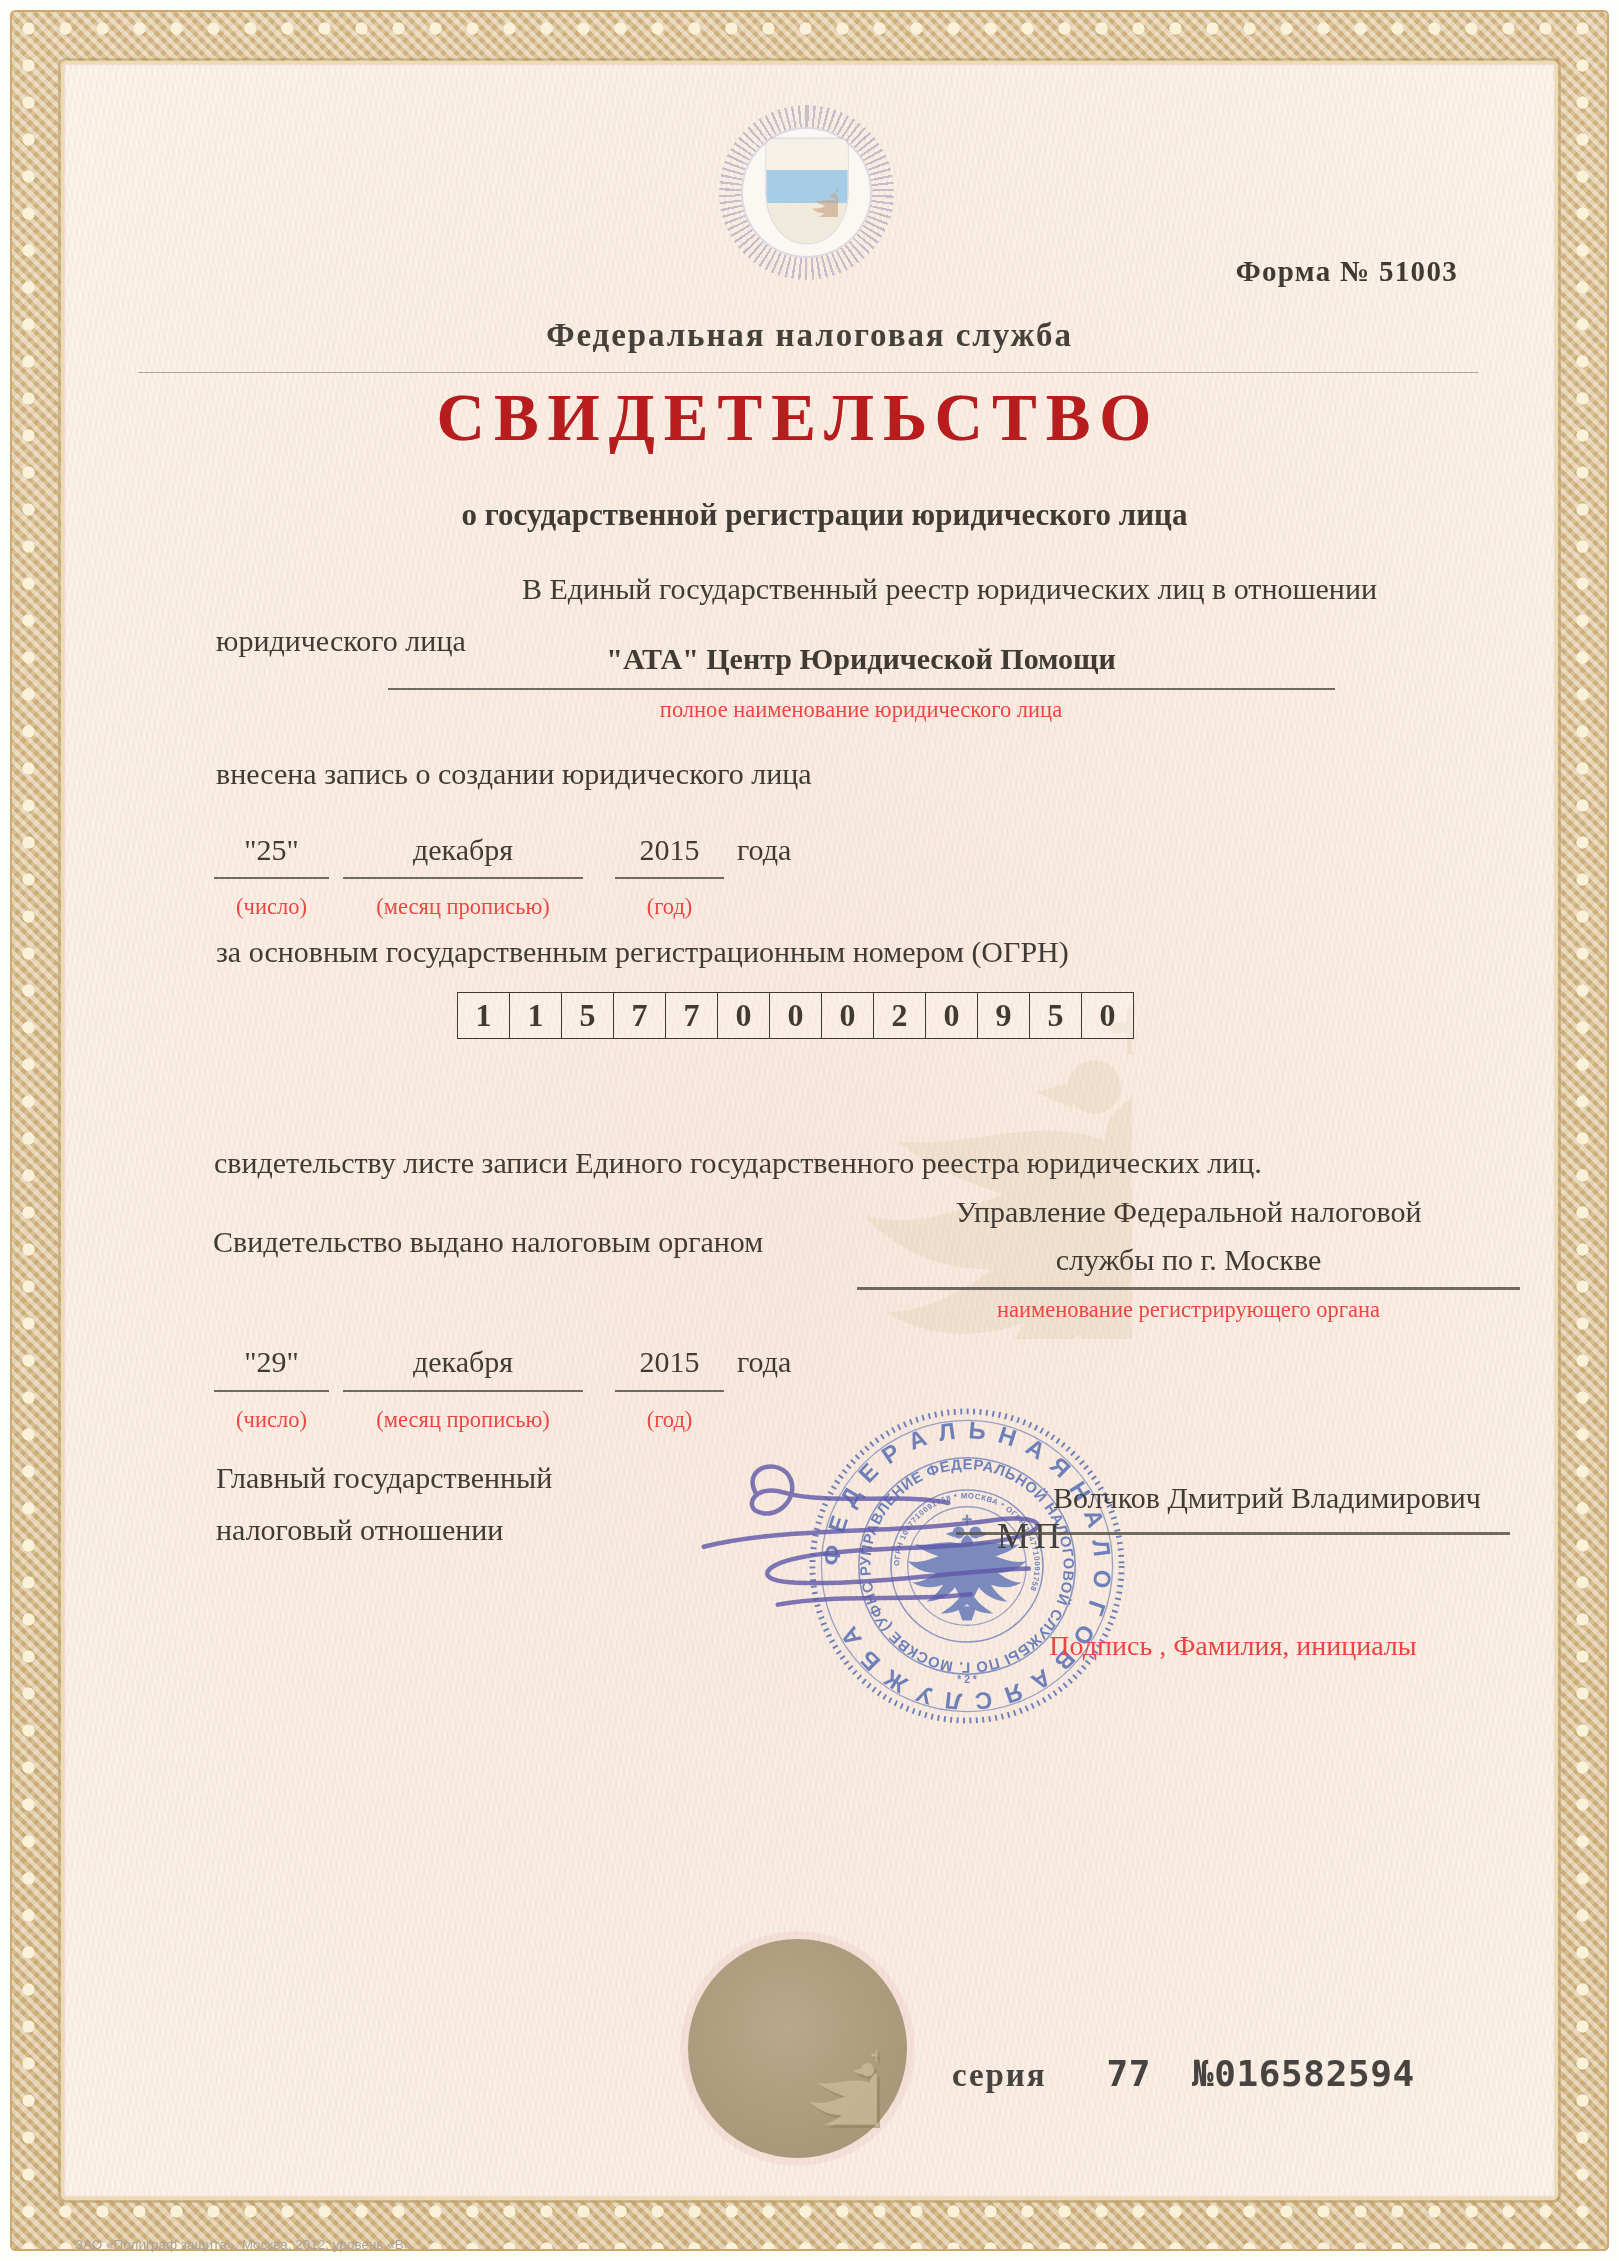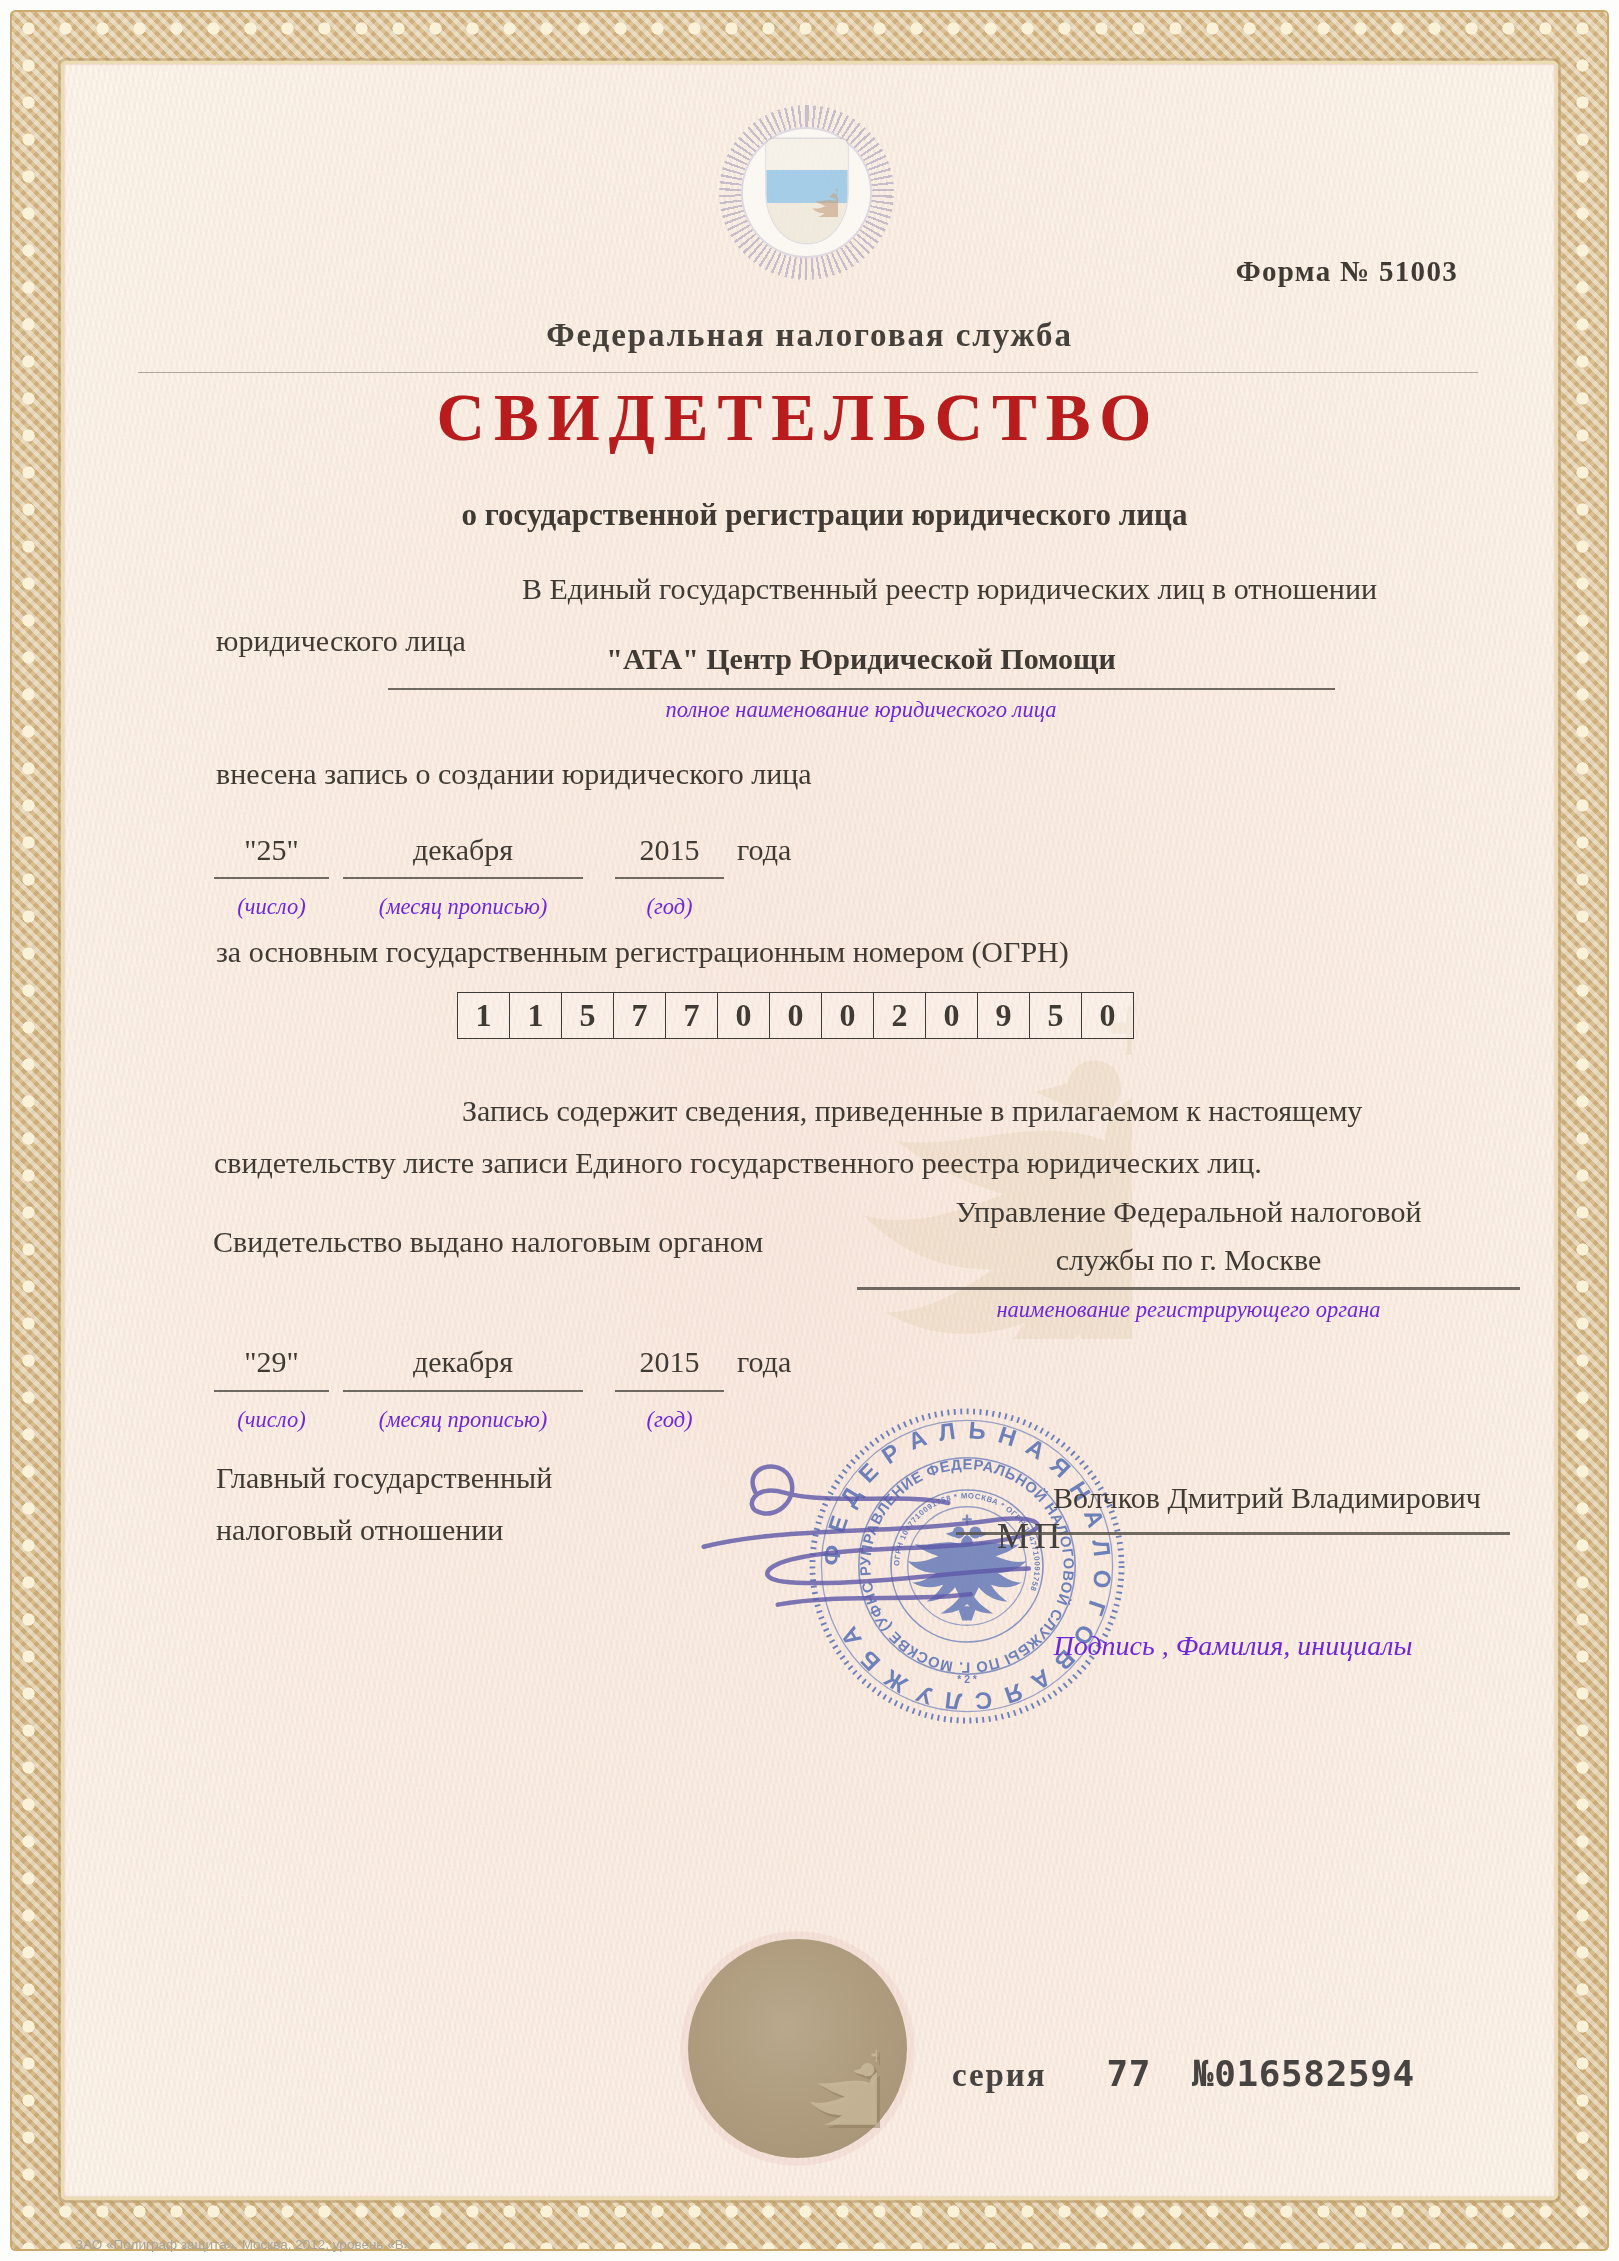--- a/index.html
+++ b/index.html
@@ -16,21 +16,21 @@
     box-shadow: inset 0 0 0 1.9px #c9a96c;}
   .paper{position:absolute;inset:64px;border-radius:2.6px;
     background:
       repeating-linear-gradient(100deg, rgba(224,158,148,.07) 0 2.6px, rgba(224,158,148,0) 2.6px 5.8px),
       repeating-linear-gradient(75deg, rgba(205,165,115,.06) 0 1.9px, rgba(205,165,115,0) 1.9px 5.2px),
       radial-gradient(ellipse at 50% 55%, #f8e9e0 0%, #f9efe5 55%, #fbf5ec 100%);
     box-shadow: 0 0 0 3.2px #ecdcb4, 0 0 0 5.8px rgba(178,146,92,.55), inset 0 0 0 1.3px rgba(221,160,150,.25);}
 
   .abs{position:absolute;}
   .center{text-align:center;}
-  .ital{font-style:italic;color:#6d28d9;}
+  .ital{color:#ef4444;}
   .rule{position:absolute;background:#57524b;height:1.9px;opacity:.85;}
 
   
   .watermark{position:absolute;left:488px;top:631px;width:644px;height:708px;color:#c3ad72;opacity:.14;}
 
   
   .badge{position:absolute;left:719px;top:105px;width:175px;height:175px;opacity:.8;}
   .badge-ring{position:absolute;inset:0;border-radius:50%;
     background:repeating-conic-gradient(rgba(138,130,172,.55) 0 1.6deg, rgba(255,255,255,0) 1.6deg 4.6deg);}
   .badge-inner{position:absolute;inset:22px;border-radius:50%;background:#fcfbf7;
@@ -147,21 +147,20 @@
     <span class="cell">0</span>
     <span class="cell">0</span>
     <span class="cell">0</span>
     <span class="cell">2</span>
     <span class="cell">0</span>
     <span class="cell">9</span>
     <span class="cell">5</span>
     <span class="cell">0</span>
   </div>
 
-  <div class="abs body-text" style="left:462px;top:1096px;">Запись содержит сведения, приведенные в прилагаемом к настоящему</div>
   <div class="abs body-text" style="left:214px;top:1148px;">свидетельству листе записи Единого государственного реестра юридических лиц.</div>
 
   <div class="abs body-text" style="left:213px;top:1227px;">Свидетельство выдано налоговым органом</div>
   <div class="abs body-text center" style="left:857px;width:663px;top:1197px;">Управление Федеральной налоговой</div>
   <div class="abs body-text center" style="left:857px;width:663px;top:1245px;">службы по г. Москве</div>
   <div class="rule" style="left:857px;width:663px;top:1287px;height:2.6px;"></div>
   <div class="abs cap ital center" style="left:857px;width:663px;top:1297px;">наименование регистрирующего органа</div>
 
   <div class="abs body-text center" style="left:214px;width:115px;top:1347px;">"29"</div>
   <div class="rule" style="left:214px;width:115px;top:1390px;"></div>

